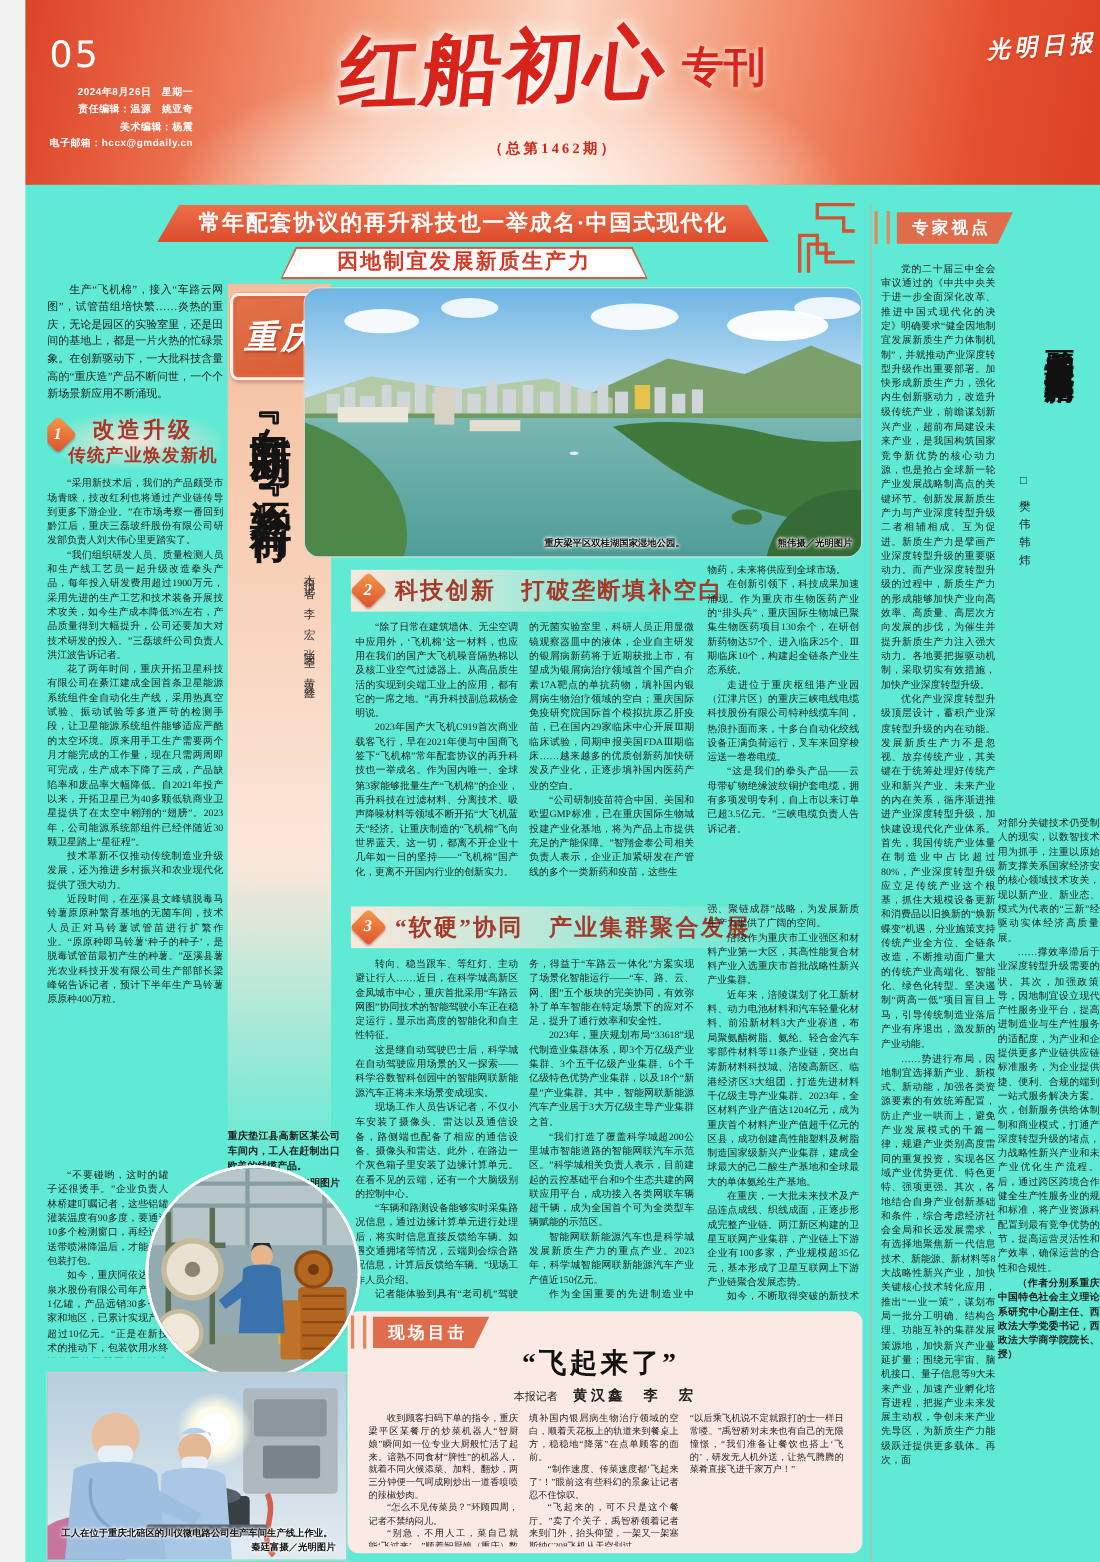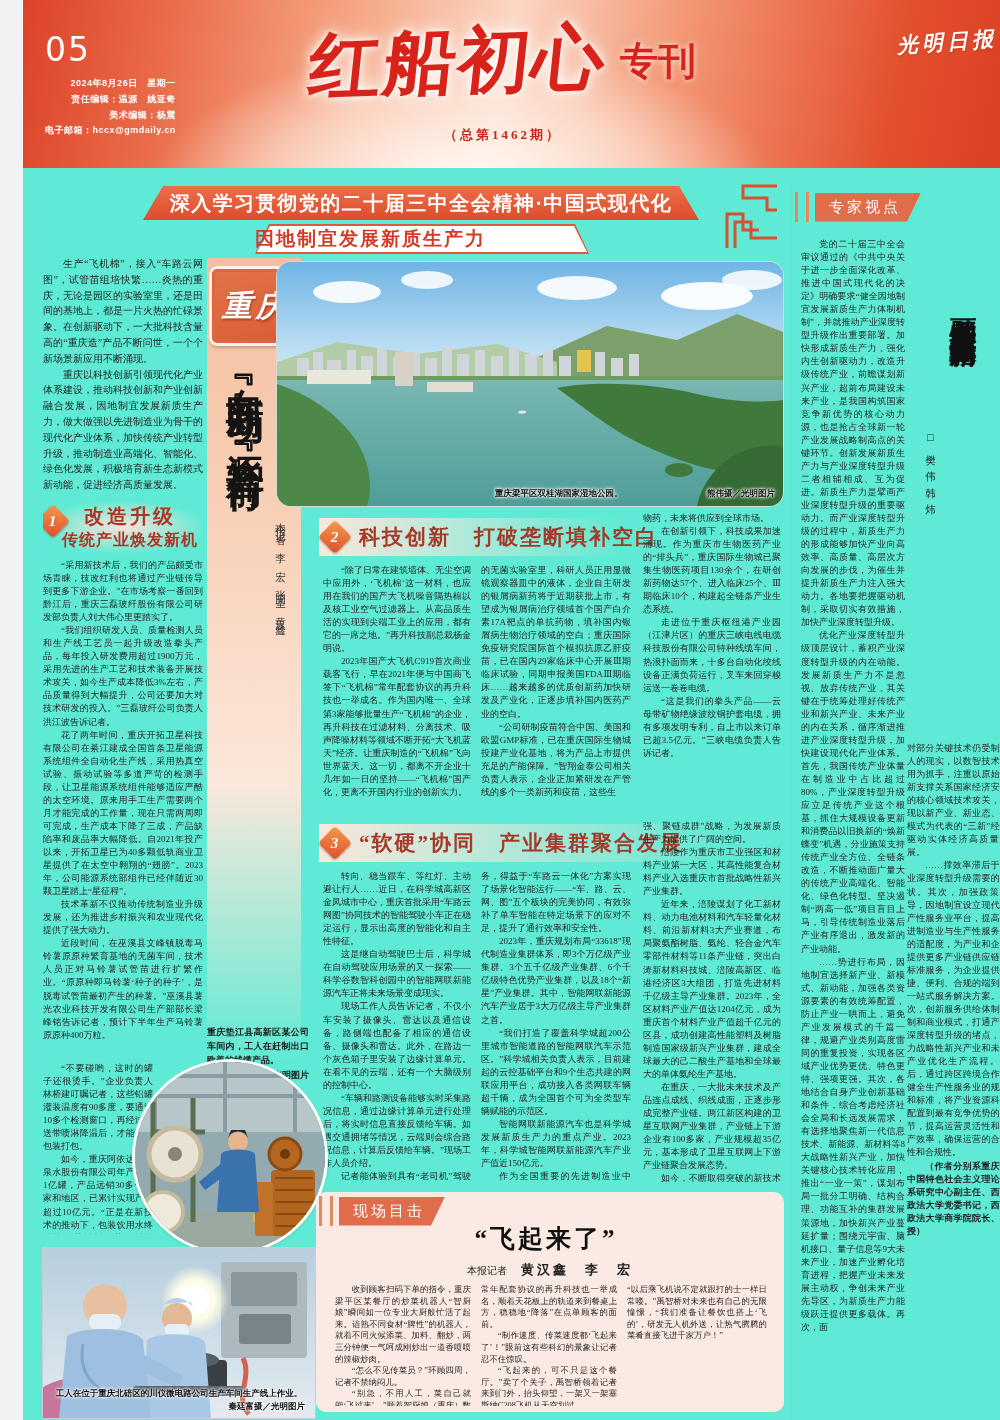--- a/index.html
+++ b/index.html
@@ -26,21 +26,21 @@
     text-shadow:0 1px 2px rgba(150,30,10,.4);}
 
   
   .banner1{left:120px;top:186px;width:556px;height:34px;line-height:34px;text-align:center;color:#fff;
     font-size:20px;font-weight:bold;letter-spacing:1.5px;
     background:linear-gradient(180deg,#ec6f49,#dd4c2c);
     clip-path:polygon(20px 0,calc(100% - 20px) 0,100% 100%,0 100%);}
   .banner2{left:232px;top:224px;width:334px;height:30px;}
   .banner2 .bg{position:absolute;inset:0;background:#dd5a3c;clip-path:polygon(14px 0,calc(100% - 14px) 0,100% 100%,0 100%);}
   .banner2 .in{position:absolute;inset:2px;background:#fff;clip-path:polygon(13px 0,calc(100% - 13px) 0,100% 100%,0 100%);}
-  .banner2 .tx{position:absolute;inset:0;text-align:left;line-height:30px;color:#d43a28;font-size:19px;font-weight:bold;letter-spacing:2px;}
+  .banner2 .tx{position:absolute;inset:0;text-align:center;line-height:30px;color:#d43a28;font-size:19px;font-weight:bold;letter-spacing:2px;}
 
   
   .tcol{position:absolute;overflow:hidden;}
   .tcol p{margin:0;font-size:9px;line-height:1.45;text-align:justify;text-indent:2em;color:#1f1f1f;}
   .cont p:first-child{text-indent:0;}
   .kai p{font-size:10px;line-height:1.58;color:#222;}
   .credit{font-weight:bold;}
 
   
   .badge{position:absolute;width:24px;height:24px;border-radius:4px;
@@ -76,21 +76,21 @@
   .circphoto{left:112px;top:1062px;width:190px;height:190px;border-radius:50%;overflow:hidden;
     box-shadow:0 0 0 3px #fff,0 2px 5px rgba(0,0,0,.25);}
   .linephoto{left:20px;top:1248px;width:272px;height:170px;overflow:hidden;box-shadow:0 0 0 1px #ccc;}
   .capblock{left:184px;top:1026px;width:102px;font-size:9px;line-height:1.55;color:#1a1a1a;font-weight:bold;text-align:justify;}
   .capblock .cr{display:block;text-align:right;margin-top:1px;}
 
   
   .scenebox{left:293px;top:1192px;width:468px;height:220px;background:#fbeae3;border-radius:10px;}
   .tagrow{position:absolute;display:flex;align-items:center;gap:6px;}
   .bars{width:8px;height:30px;border-left:3px solid #e08a5f;border-right:3px solid #e08a5f;}
-  .tag{background:#df6c4b;color:#fff;font-size:15px;font-weight:normal;letter-spacing:3px;
+  .tag{background:#df6c4b;color:#fff;font-size:15px;font-weight:bold;letter-spacing:3px;
     padding:5px 20px 5px 14px;clip-path:polygon(0 0,100% 0,calc(100% - 14px) 100%,0 100%);
     font-family:"Liberation Sans","DejaVu Sans",sans-serif;text-align:right;}
   .scenetitle{left:293px;top:1222px;width:460px;text-align:center;font-size:25px;font-weight:900;color:#111;letter-spacing:3px;}
   .scenebyline{left:293px;top:1260px;width:468px;text-align:center;color:#222;}
   .scenebyline .pre{font-size:10px;margin-right:10px;}
   .scenebyline .au{font-size:13px;font-weight:bold;letter-spacing:3px;}
   .scol p{font-size:8.4px;line-height:1.38;}
 
   
   .expert{left:768px;top:184px;width:222px;height:1236px;border-left:1px solid #d8ab97;}
@@ -112,38 +112,37 @@
       <div>电子邮箱：hccx@gmdaily.cn</div>
     </div>
     <div class="abs mast">
       <span class="mast-big">红船初心</span>
       <span class="mast-suf">专刊</span>
     </div>
     <div class="abs issue">（总第1462期）</div>
     <div class="abs logo">光明日报</div>
   </div>
 
-  <div class="abs banner1">深入学习贯彻党的二十届三中全会精神·中国式现代化</div>
+  <div class="abs banner1">常年配套协议的再升科技也一举成名·中国式现代化</div>
   <div class="abs banner2">
     <div class="bg"></div>
     <div class="in"></div>
     <div class="tx">因地制宜发展新质生产力</div>
   </div>
   <svg class="abs" style="left:700px;top:184px;" width="58" height="66" viewBox="0 0 58 66">
     <g fill="none" stroke="#d84f31" stroke-width="3">
       <path d="M4 64 V30 H20 V46 H36"></path>
       <path d="M12 64 V38 H28 V54 H54"></path>
       <path d="M54 2 H20 V14 H44 V26 H54"></path>
     </g>
   </svg>
 
   <div class="tcol" style="left:20px;top:256px;width:160px;height:802px;">
     <div class="kai">
         <p>生产“飞机棉”，接入“车路云网图”，试管苗组培快繁……炎热的重庆，无论是园区的实验室里，还是田间的基地上，都是一片火热的忙碌景象。在创新驱动下，一大批科技含量高的“重庆造”产品不断问世，一个个新场景新应用不断涌现。</p>
-        <p>重庆以科技创新引领现代化产业体系建设，推动科技创新和产业创新融合发展，因地制宜发展新质生产力，做大做强以先进制造业为骨干的现代化产业体系，加快传统产业转型升级，推动制造业高端化、智能化、绿色化发展，积极培育新生态新模式新动能，促进经济高质量发展。</p>
       </div>
     <div class="s1head">
       <div class="badge" style="left:-2px;top:8px;">
         <span>1</span>
       </div>
       <div class="l1">改造升级</div>
       <div class="l2">传统产业焕发新机</div>
     </div>
     <div>
         <p>“采用新技术后，我们的产品颇受市场青睐，技改红利也将通过产业链传导到更多下游企业。”在市场考察一番回到黔江后，重庆三磊玻纤股份有限公司研发部负责人刘大伟心里更踏实了。</p>
@@ -379,21 +378,21 @@
   <div class="abs scenebyline">
     <span class="pre">本报记者</span>
     <span class="au">黄汉鑫　李　宏</span>
   </div>
   <div class="tcol scol" style="left:312px;top:1284px;width:136px;height:122px;">
       <p>收到顾客扫码下单的指令，重庆梁平区某餐厅的炒菜机器人“智厨娘”瞬间如一位专业大厨般忙活了起来。谙熟不同食材“脾性”的机器人，就着不同火候添菜、加料、翻炒，两三分钟便一气呵成刚炒出一道香喷喷的辣椒炒肉。</p>
       <p>“怎么不见传菜员？”环顾四周，记者不禁纳闷儿。</p>
       <p>“别急，不用人工，菜自己就能‘飞过来’。”顺着智厨娘（重庆）数字科技有限公司董事长禹智桥手指的方向，</p>
     </div>
   <div class="tcol scol cont" style="left:458px;top:1284px;width:136px;height:122px;">
-      <p>常年配套协议的再升科技也一举成名，顺着天花板上的轨道来到餐桌上方，稳稳地“降落”在点单顾客的面前。</p>
+      <p>填补国内银屑病生物治疗领域的空白，顺着天花板上的轨道来到餐桌上方，稳稳地“降落”在点单顾客的面前。</p>
       <p>“制作速度、传菜速度都‘飞起来了’！”眼前这有些科幻的景象让记者忍不住惊叹。</p>
       <p>“飞起来的，可不只是这个餐厅。”卖了个关子，禹智桥领着记者来到门外，抬头仰望，一架又一架塞斯纳C208飞机从天空划过。</p>
       <p>当前，获评重庆首批低空经济先行试验区的梁平正加速发展低空</p>
     </div>
   <div class="tcol scol cont" style="left:604px;top:1284px;width:140px;height:122px;">
       <p>“以后乘飞机说不定就跟打的士一样日常喽。”禹智桥对未来也有自己的无限憧憬，“我们准备让餐饮也搭上‘飞的’，研发无人机外送，让热气腾腾的菜肴直接飞进千家万户！”</p>
     </div>
 
   <div class="abs expert"></div>
   <div class="tagrow" style="left:772px;top:1,"></div>

